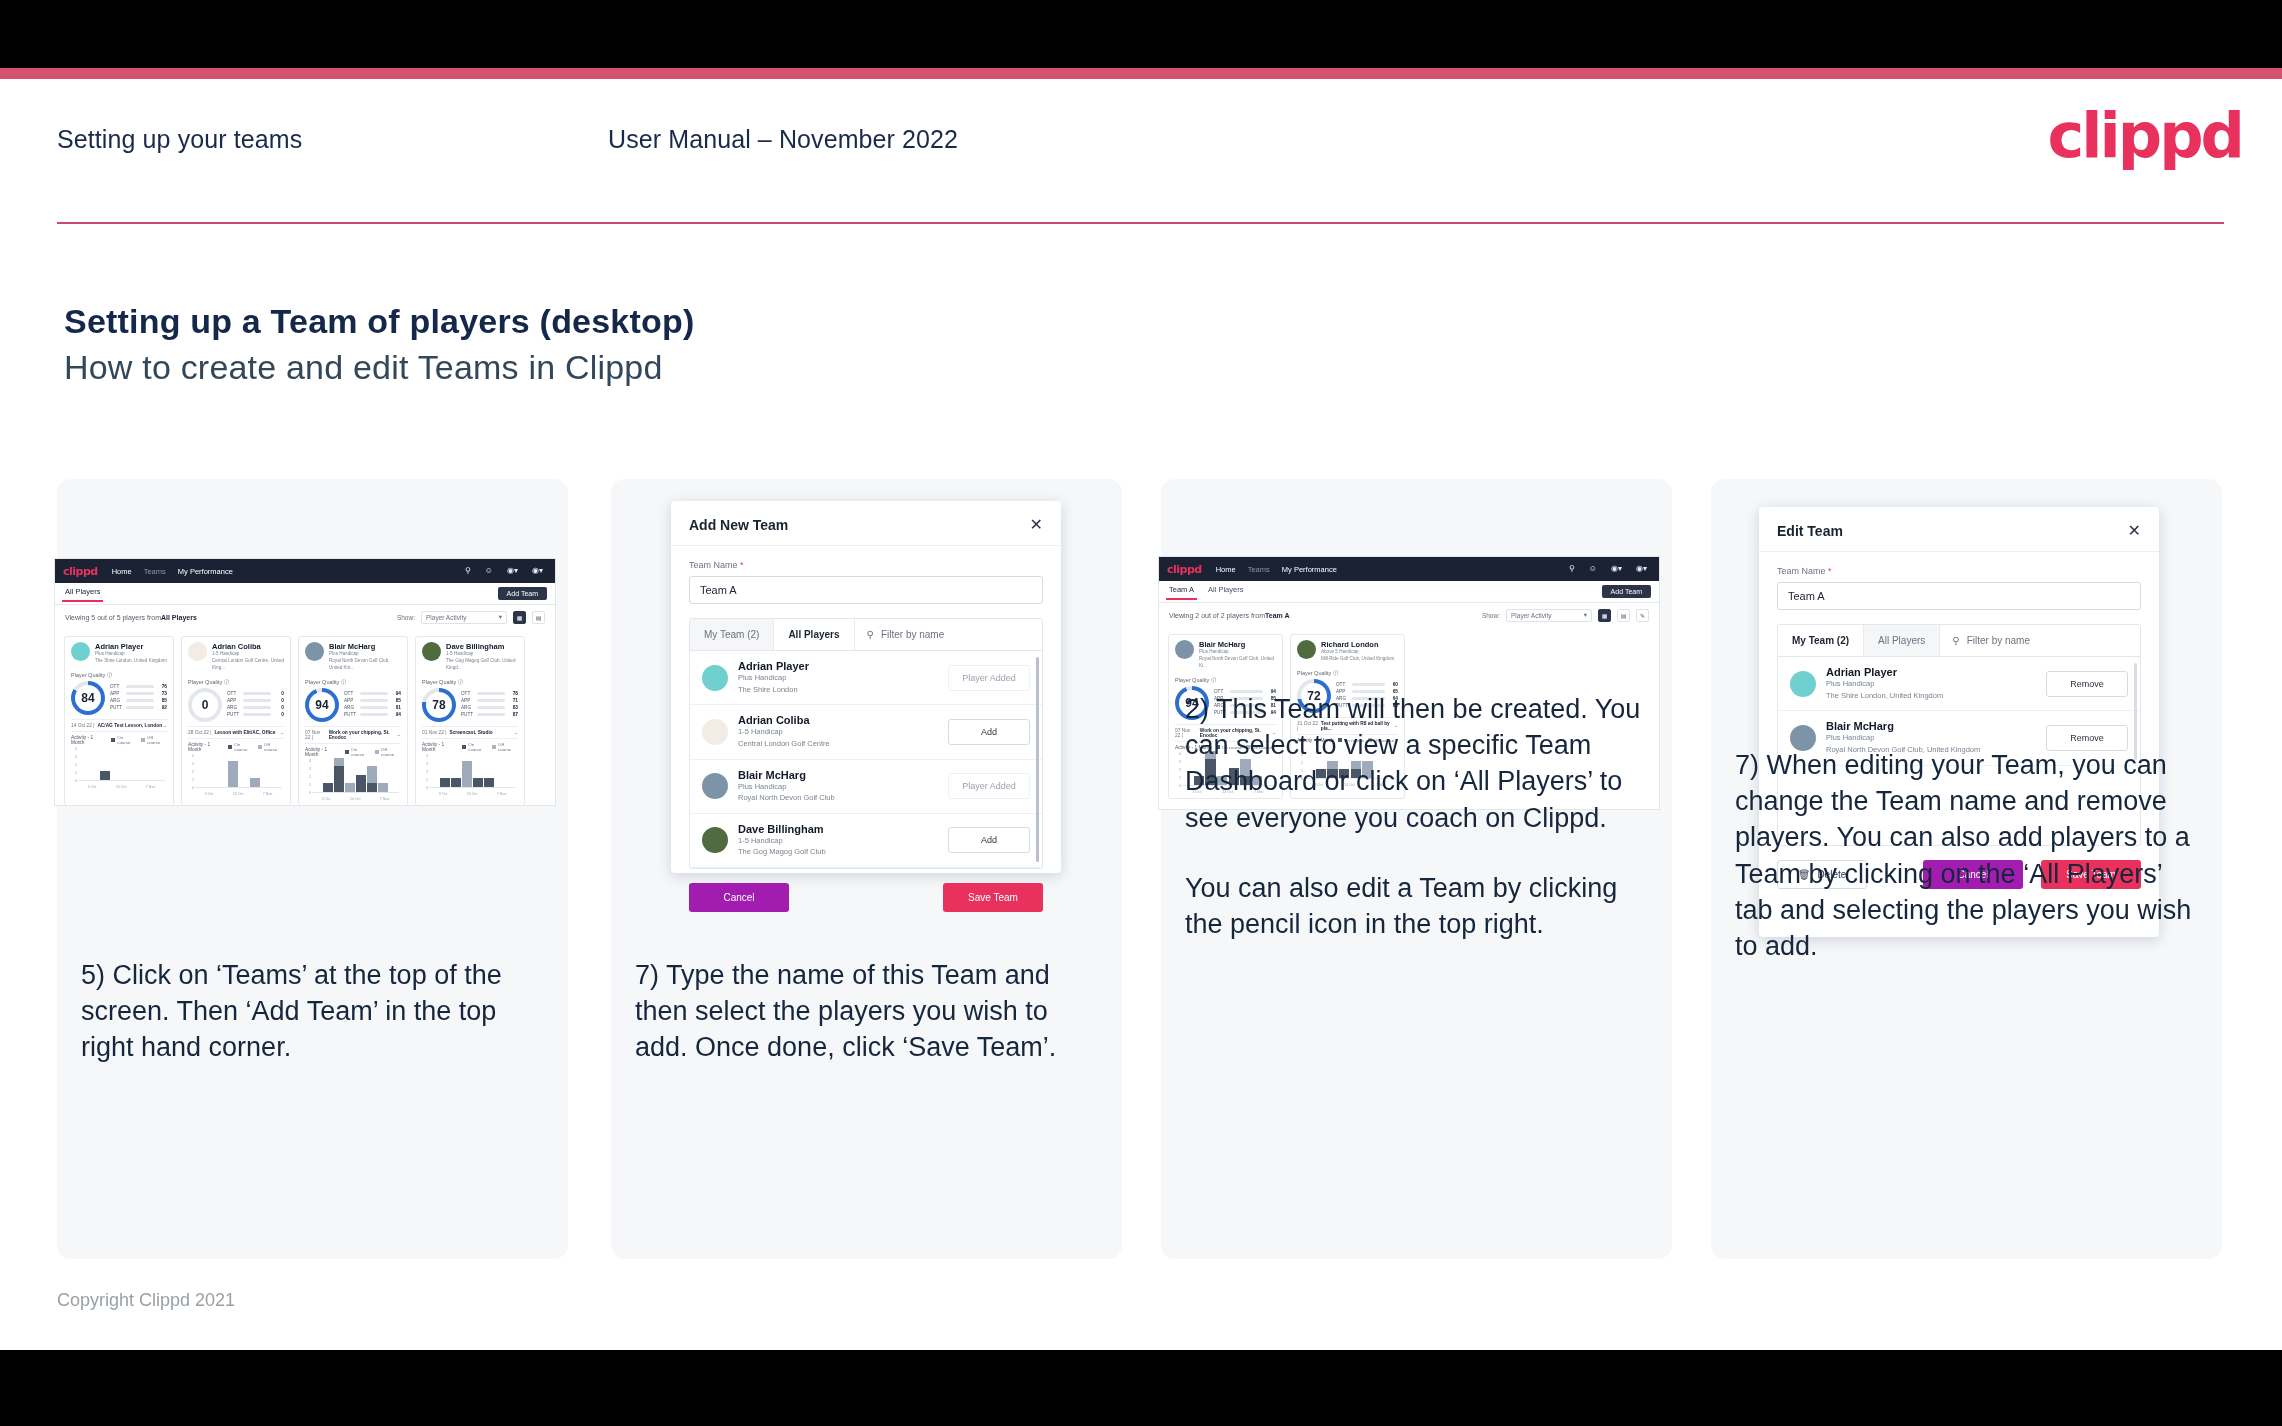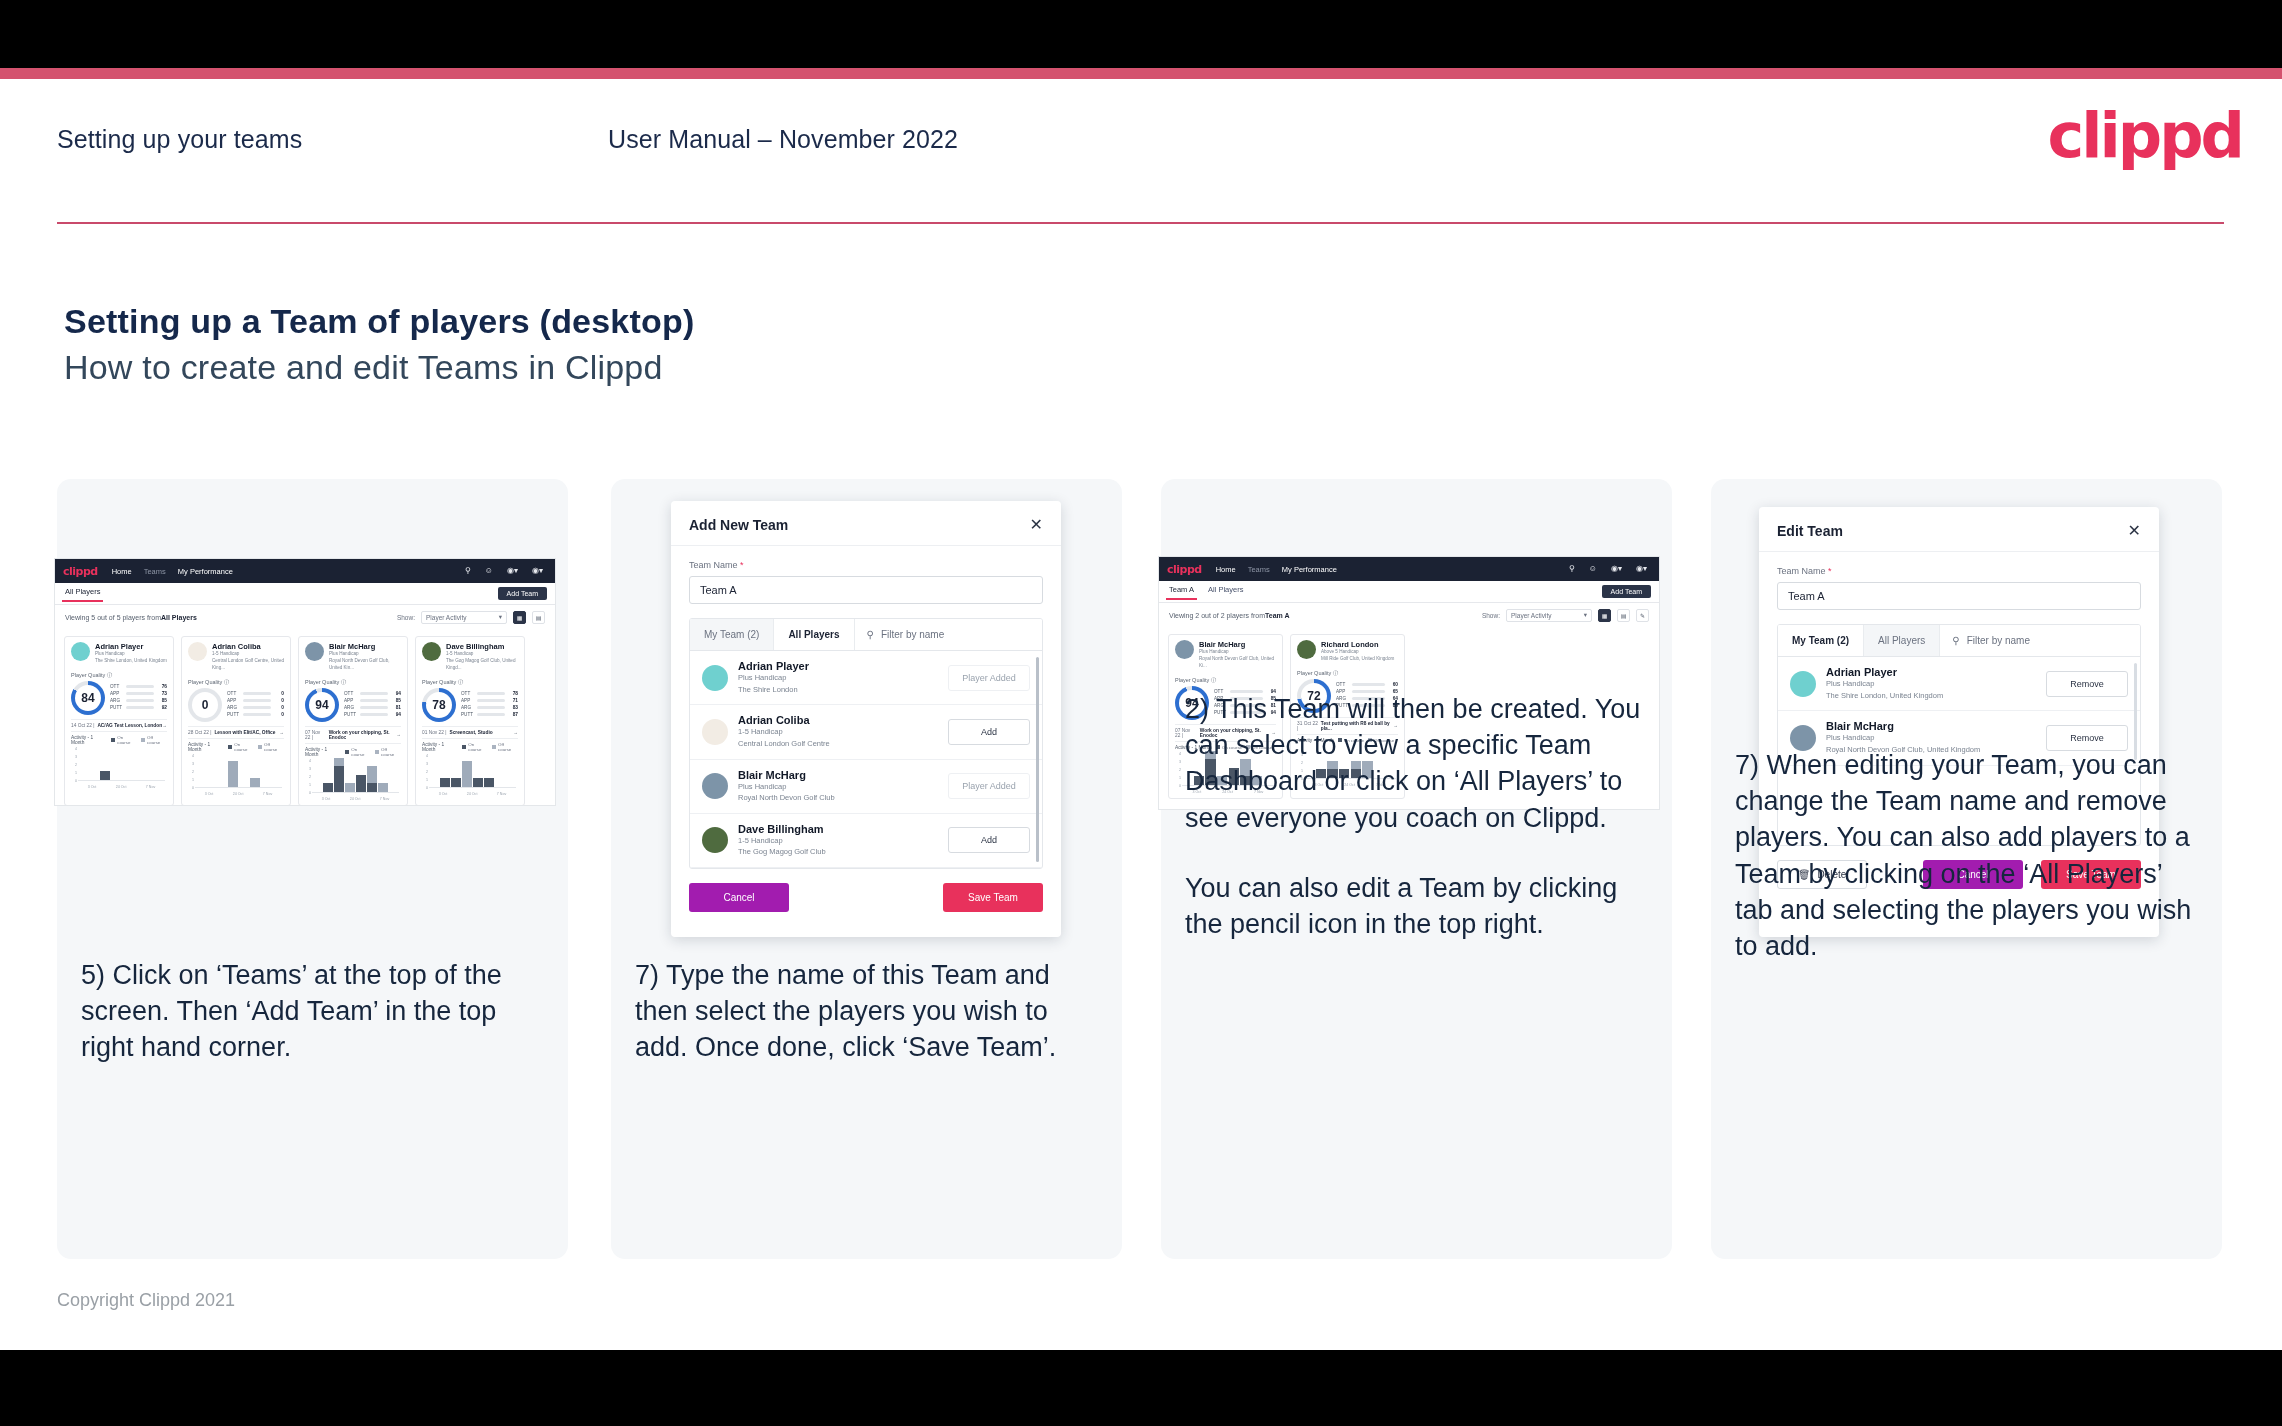--- a/index.html
+++ b/index.html
@@ -114,21 +114,21 @@
   .cplot { position:absolute; left:7px; right:2px; top:0; bottom:8px; border-bottom:1px solid #e3e6ea;
            display:flex; align-items:flex-end; gap:1.5px; }
   .bar { flex:1; display:flex; flex-direction:column; justify-content:flex-end; }
   .bar .seg-off { background:#9fabba; }
   .bar .seg-on  { background:#4a5666; }
   .cx { position:absolute; left:7px; right:2px; bottom:0; display:flex; justify-content:space-around;
         font-size:3.6px; color:#9aa3ae; }
 
   
   .modal { position:absolute; background:#ffffff; border-radius:4px; box-shadow:0 3px 14px rgba(20,30,50,.16); }
-  #modal2 { left:60px; top:22px; width:390px; height:436px; }
+  #modal2 { left:60px; top:22px; width:390px; height:372px; }
   #modal4 { left:48px; top:28px; width:400px; height:430px; }
 
   .m-head { display:flex; align-items:center; padding:16px 18px 12px 18px; border-bottom:1px solid #edeff2; }
   .m-title { font-size:14px; font-weight:bold; color:#1b2233; }
   .m-close { margin-left:auto; font-size:16px; color:#2b3344; line-height:1; }
   .m-body { padding:14px 18px 0 18px; }
   .m-lab { font-size:9px; color:#6b7280; margin-bottom:6px; }
   .m-lab .req { color:#e8315c; }
   .m-input { height:28px; border:1px solid #d7dbe0; border-radius:3px; display:flex; align-items:center;
              padding:0 10px; font-size:11px; color:#1b2233; }

